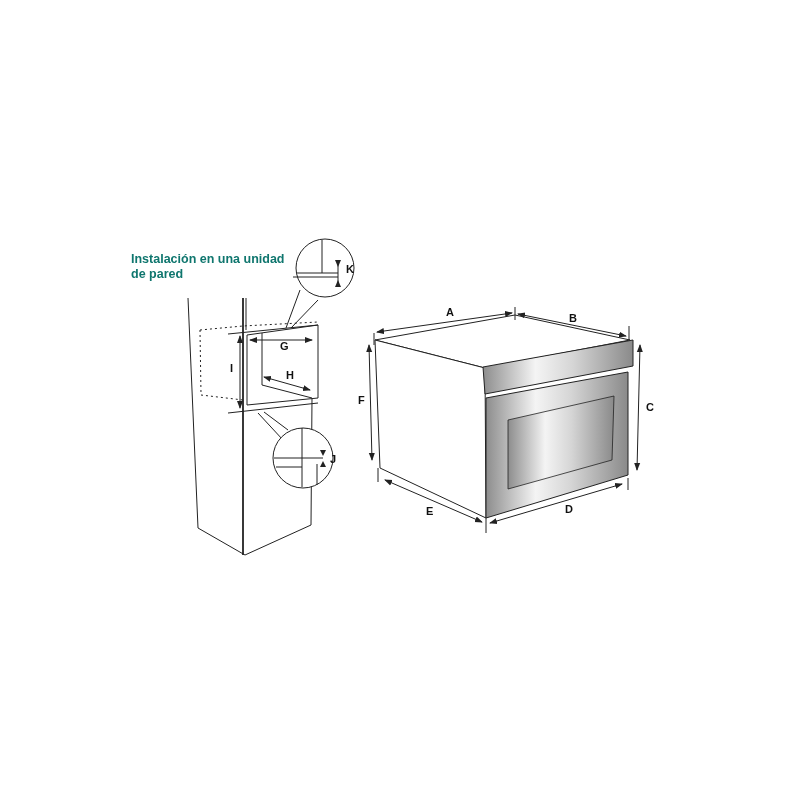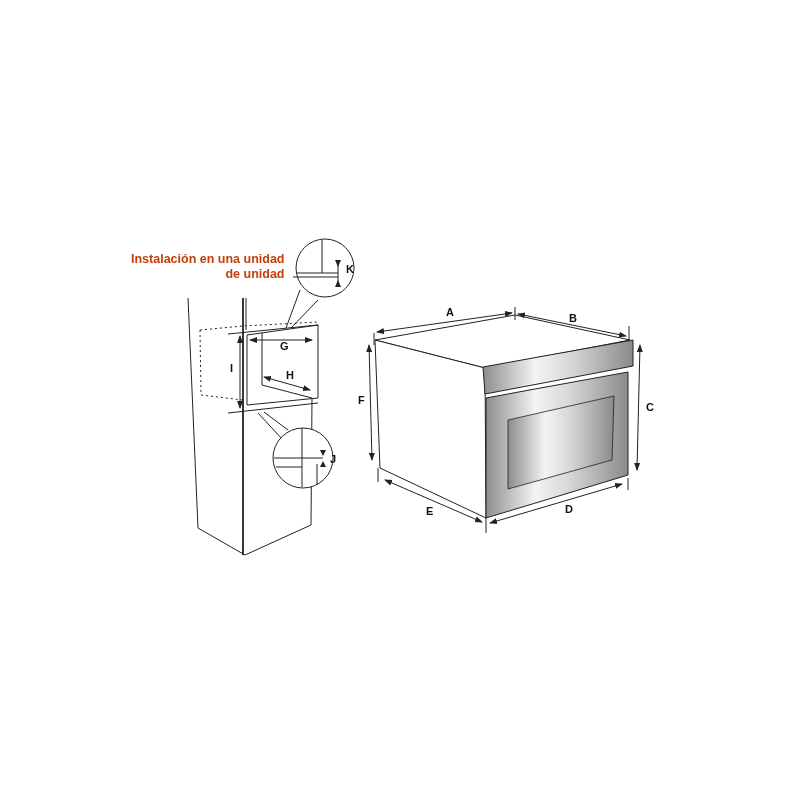--- a/index.html
+++ b/index.html
@@ -1,26 +1,26 @@
 <!DOCTYPE html>
 <html><head>
 <meta charset="utf-8">
 <style>
   html, body { margin:0; padding:0; background:#ffffff; }
   body { width:800px; height:800px; position:relative; overflow:hidden; font-family:"Liberation Sans", sans-serif; }
-  .title { position:absolute; left:131px; top:252px; font-size:12.5px; font-weight:bold; color:#c2410c; line-height:15px;text-align:right; }
+  .title { position:absolute; left:131px; top:252px; font-size:12.5px; font-weight:bold; color:#0f766e; line-height:15px; }
   .lbl { position:absolute; font-size:11px; font-weight:bold; color:#111; }
   svg { position:absolute; left:0; top:0; }
 </style>
 </head>
 <body>
 
 <div class="title">
   <div>Instalación en una unidad</div>
-  <div>de unidad</div>
+  <div>de pared</div>
 </div>
 
 <svg width="800" height="800" viewBox="0 0 800 800">
   <defs>
     <linearGradient id="steel" x1="0" y1="0" x2="1" y2="0">
       <stop offset="0" stop-color="#8d8d8d"></stop>
       <stop offset="0.35" stop-color="#f4f4f4"></stop>
       <stop offset="0.6" stop-color="#d5d5d5"></stop>
       <stop offset="1" stop-color="#8a8a8a"></stop>
     </linearGradient>

